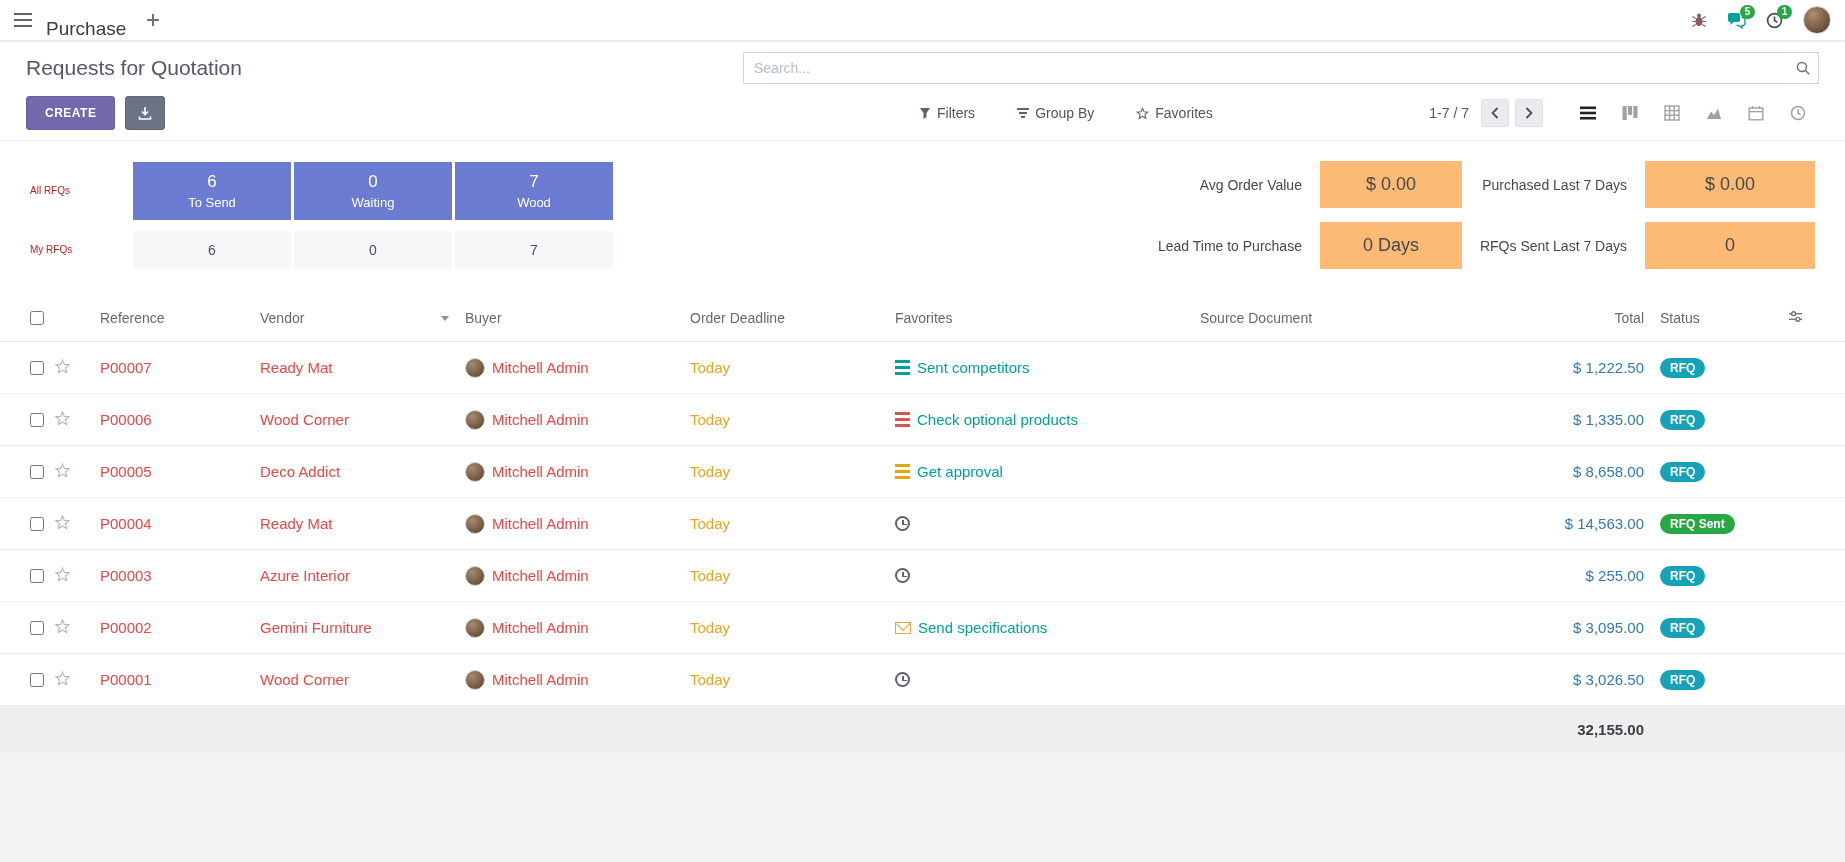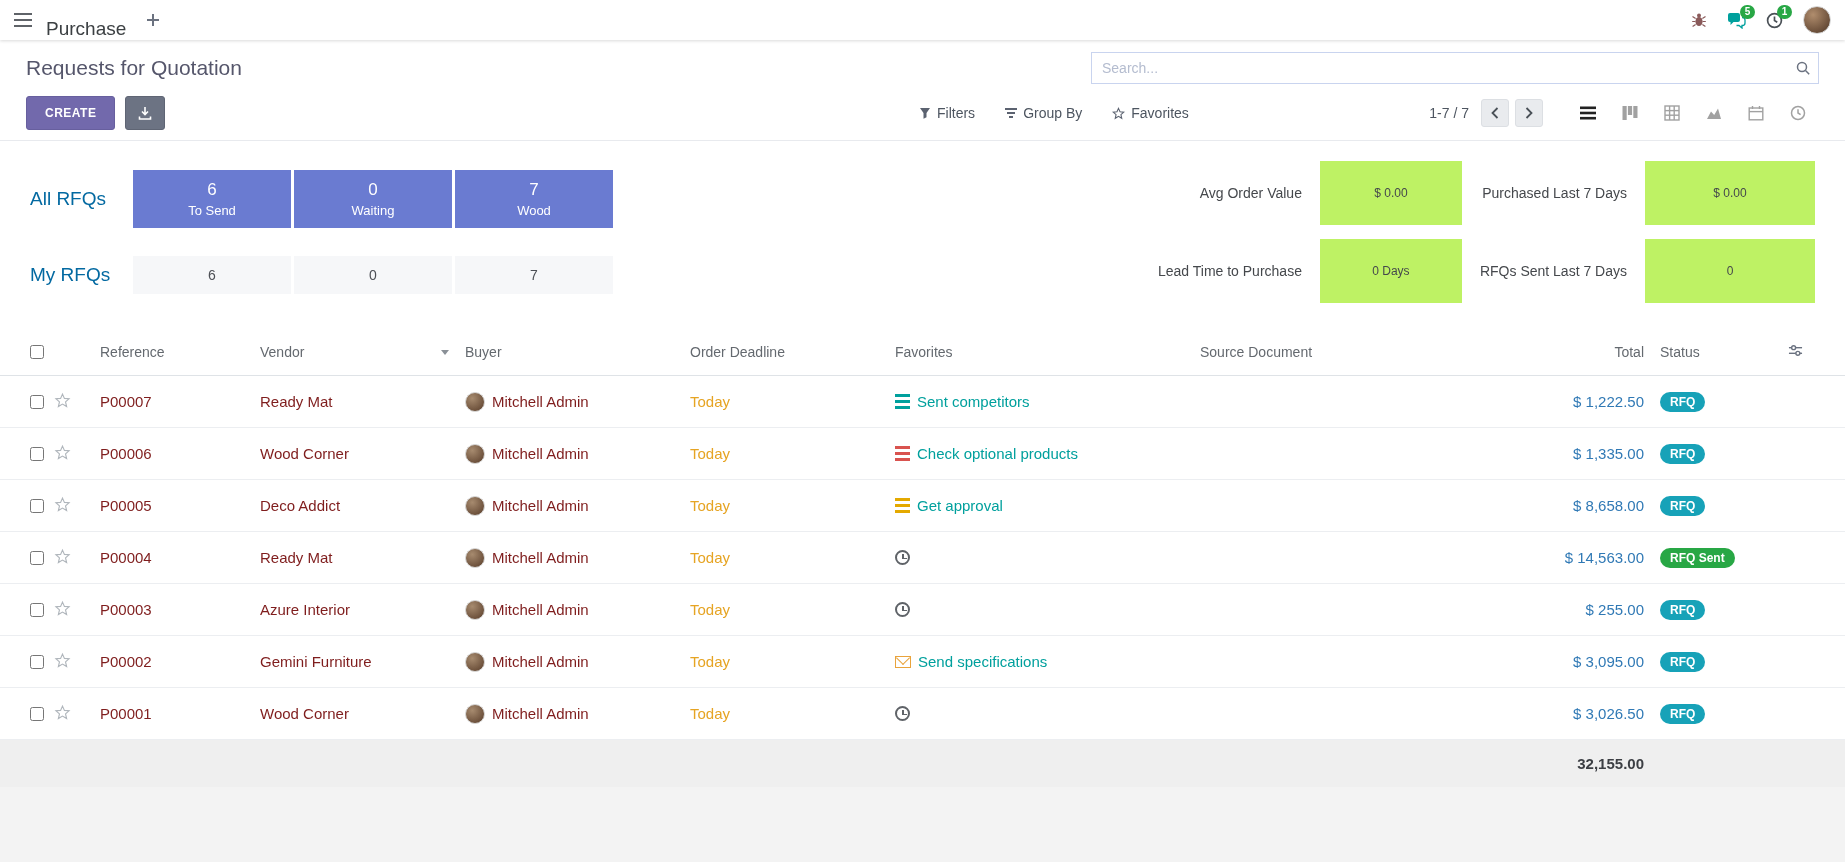--- a/index.html
+++ b/index.html
@@ -30,91 +30,91 @@
   .nav-avatar {
     width:28px; height:28px; border-radius:50%;
     background: radial-gradient(circle at 35% 30%, #b08d6d, #6b4f3a 70%, #4a3827);
     border:1px solid #d5d5d5; cursor:pointer;
   }
 
   
   .control-panel { background:#fff; padding:12px 26px 10px; border-bottom:1px solid #e8eaee; flex:none; }
   .cp-top { display:flex; justify-content:space-between; align-items:center; }
   .cp-title { font-size:21px; color:#55566b; font-weight:normal; }
-  .search-box { position:relative; width:728px; }
+  .search-box { position:relative; width:1076px; }
   .search-input {
     width:100%; height:32px; border:1px solid #c9d4ef; background:#fff;
     padding:0 34px 0 10px; font-size:14px; color:#444; outline:none;
   }
   .search-input::placeholder { color:#b4bccf; }
   .search-icon-btn { position:absolute; right:8px; top:8px; cursor:pointer; }
 
   .cp-bottom { display:flex; align-items:center; margin-top:12px; }
   .cp-left { width:900px0; display:flex; gap:10px; flex:1; }
   .btn-primary {
     background:#7269AC; color:#fff; border:1px solid #675f9e; height:34px; padding:0 18px;
     font-size:12px; font-weight:bold; letter-spacing:.5px; border-radius:3px; cursor:pointer;
     font-family:"Liberation Sans", sans-serif;
   }
   .btn-download {
     background:#6c7383; border:1px solid #5f6574; height:34px; width:40px; border-radius:3px;
     display:flex; align-items:center; justify-content:center; cursor:pointer;
   }
   .cp-right { width:900px; display:flex; align-items:center; justify-content:space-between; }
-  .search-opts { display:flex; align-items:center; gap:30px; }
+  .search-opts { display:flex; align-items:center; gap:42px; }
   .opt-btn { display:flex; align-items:center; gap:6px; font-size:14px; color:#4d5560; cursor:pointer; }
   .pager-area { display:flex; align-items:center; gap:6px; }
   .pager-text { font-size:14px; color:#4d5560; margin-right:6px; }
   .pager-btn {
     width:28px; height:28px; background:#e9ebee; border:1px solid #dcdfe3; border-radius:3px;
     display:flex; align-items:center; justify-content:center; cursor:pointer;
   }
   .view-switcher { display:flex; margin-left:18px; }
   .switch-btn { width:42px; height:32px; display:flex; align-items:center; justify-content:center; cursor:pointer; }
   .switch-btn svg { opacity:.55; }
   .switch-btn.active svg { opacity:1; }
 
   
   .dashboard { background:#fff; display:flex; justify-content:space-between; padding:20px 30px 24px; flex:none; }
   .dash-grid {
     display:grid; grid-template-columns:100px 158px 158px 158px;
     column-gap:3px; row-gap:10px; align-items:center;
   }
-  .dash-row-label { font-size:19px; color:#0369a1; }
+  .dash-row-label { font-size:10px; color:#b91c1c; }
   .kpi-box {
     background:#6A7BD1; color:#fff; height:58px; cursor:pointer;
     display:flex; flex-direction:column; align-items:center; justify-content:center;
   }
   .kpi-num { font-size:17px; }
   .kpi-label { font-size:13px; margin-top:3px; }
   .my-box {
     background:#f6f7f9; color:#4d5056; height:38px; font-size:14px; cursor:pointer;
     display:flex; align-items:center; justify-content:center;
   }
   .stats-grid {
     display:grid; grid-template-columns:auto 142px auto 170px;
     column-gap:18px; row-gap:14px; align-items:center;
   }
   .stat-label { text-align:right; font-size:14px; color:#45484c; }
-  .stat-value { background:#bef264; text-align:center; padding:25px 6px; font-size:12px; color:#45484c; }
+  .stat-value { background:#fdba74; text-align:center; padding:13px 6px; font-size:18px; color:#45484c; }
 
   
   .list-area { background:#fff; flex:none; }
   table { width:100%; border-collapse:collapse; table-layout:fixed; }
   thead th {
     text-align:left; font-weight:normal; color:#64696f; font-size:14px;
     padding:15px 8px 13px; border-bottom:1px solid #dfe3e7; position:relative; white-space:nowrap;
   }
   tbody td {
     padding:0 8px; height:52px; border-bottom:1px solid #eceef1;
     font-size:15px; white-space:nowrap; overflow:hidden; background:#fff;
   }
   tfoot td { background:#efefef; padding:15px 8px; font-size:15px; }
   .al-right { text-align:right; }
-  .link { color:#7f1d1d; cursor:pointer; }
+  .link { color:#ef4444; cursor:pointer; }
   .deadline { color:#e6a423; }
   .total-cell { color:#3079b5; }
   .footer-total { font-weight:bold; color:#3c3f44; }
   .star-btn { cursor:pointer; display:inline-flex; }
   .sort-caret {
     float:right; margin-top:6px; width:0; height:0;
     border-left:4px solid transparent; border-right:4px solid transparent; border-top:5px solid #8a9097;
   }
   .buyer-wrap, .act-wrap { display:flex; align-items:center; gap:7px; }
   .buyer-avatar {

